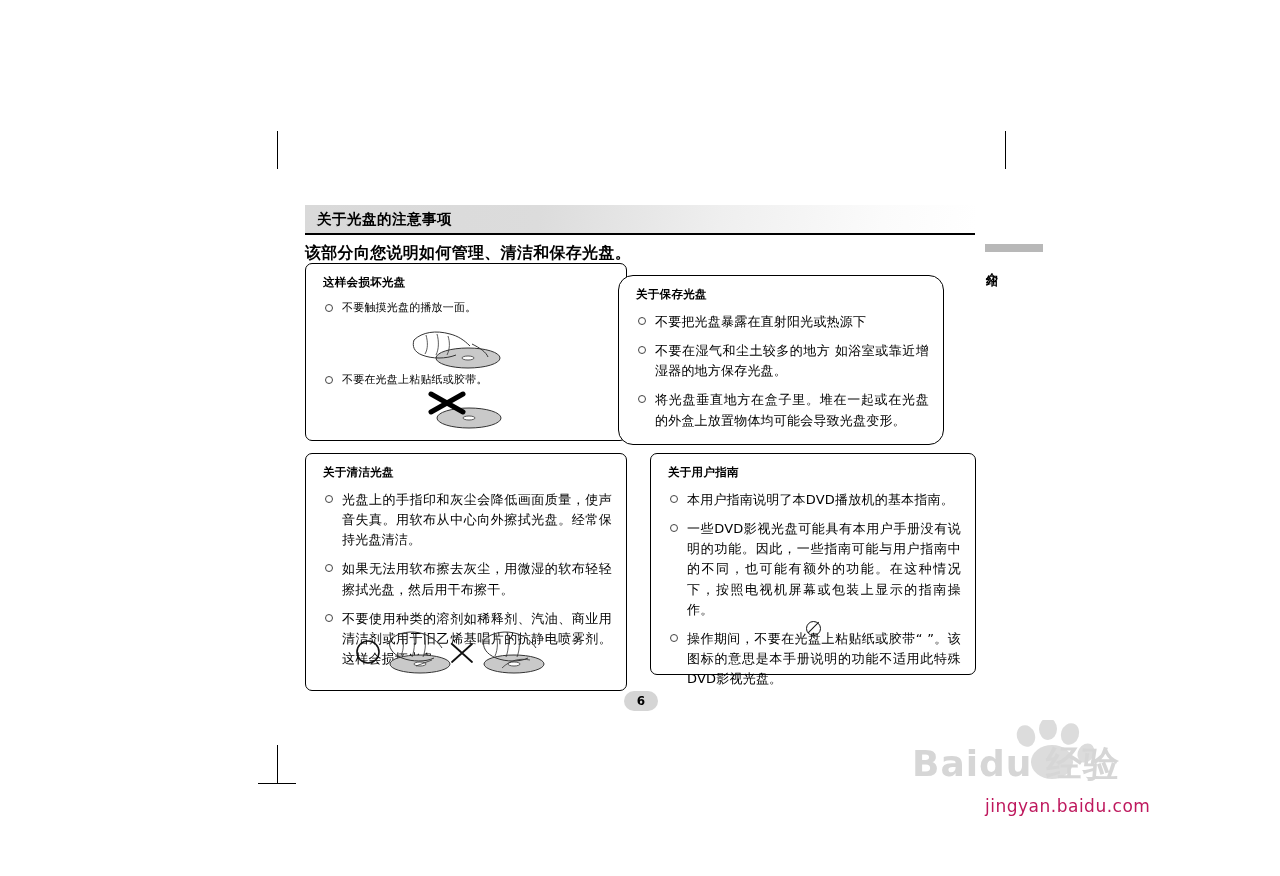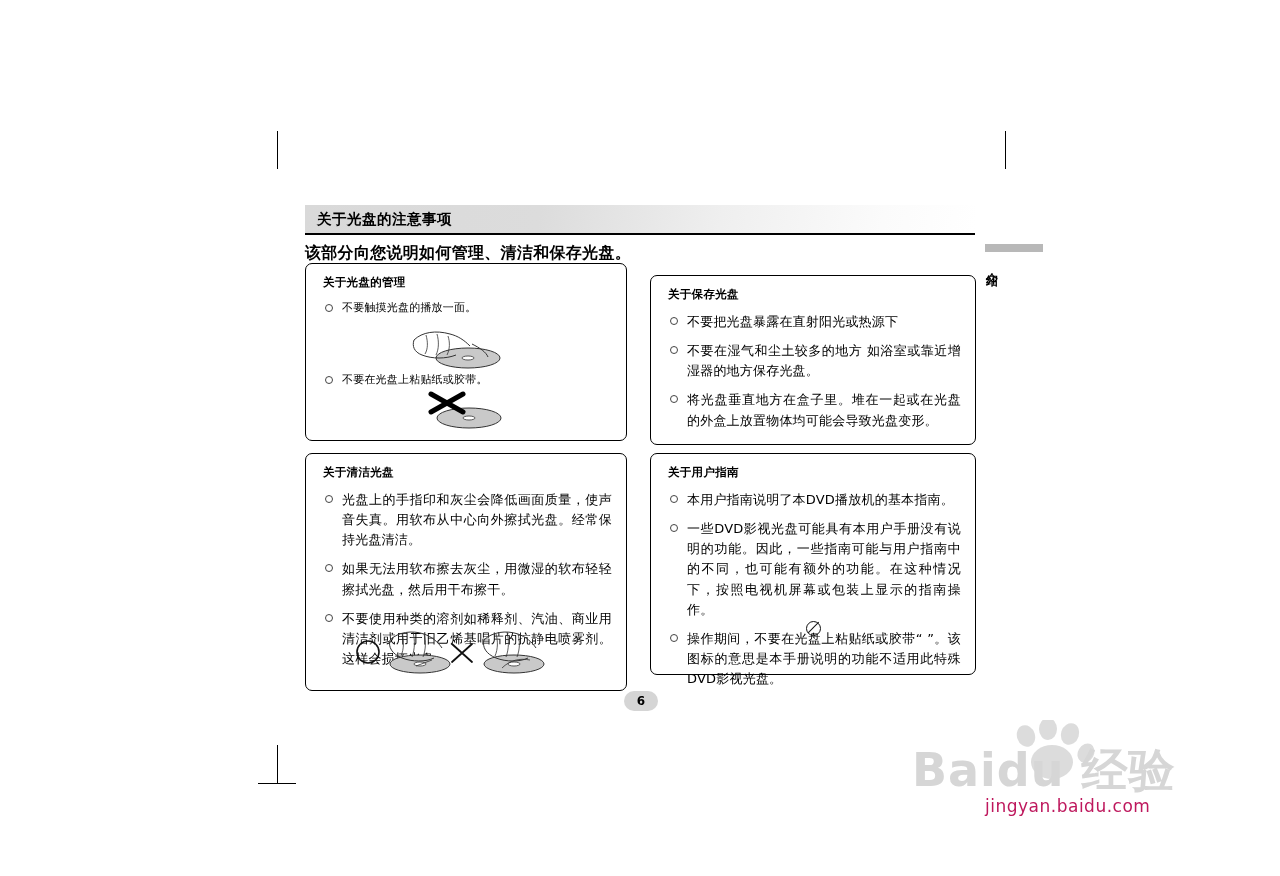--- a/index.html
+++ b/index.html
@@ -155,21 +155,21 @@
   }
 
   .fig {
     position: absolute;
   }
 
   
   #box-cleaning { left: 305px; top: 453px; width: 322px; height: 238px; }
 
   
-  #box-storage { left: 650px; top: 275px; width: 326px; height: 170px; }
+  #box-storage { left: 618px; top: 275px; width: 326px; height: 170px; border-radius: 15px; }
 
   
   #box-guide { left: 650px; top: 453px; width: 326px; height: 222px; }
 
   .inline-icon {
     display: inline-block;
     width: 13px;
     height: 13px;
     border: 1.2px solid #111;
     border-radius: 50%;
@@ -212,21 +212,21 @@
     left: 900px;
     top: 718px;
     width: 330px;
     height: 110px;
     pointer-events: none;
   }
   #wm-main {
     position: absolute;
     left: 12px;
     top: 22px;
-    font-size: 46px;
+    font-size: 36px;
     font-weight: bold;
     color: #d6d6d6;
     letter-spacing: 1px;
     font-family: "DejaVu Sans", "Liberation Sans", sans-serif;
   }
   #wm-sub {
     position: absolute;
     left: 85px;
     top: 78px;
     font-size: 17px;
@@ -252,21 +252,21 @@
   <div id="header-banner">
     <div id="header-title">关于光盘的注意事项</div>
   </div>
 
   <div id="intro-text">该部分向您说明如何管理、清洁和保存光盘。</div>
 
   <div id="side-tab-bar"></div>
   <div id="side-tab-label">介绍</div>
 
   <div class="box" id="box-handling">
-    <div class="box-title">关于光盘的管理</div>
+    <div class="box-title">这样会损坏光盘</div>
 
     <div class="item1">
       <div class="single-bullet">不要触摸光盘的播放一面。</div>
     </div>
 
     <div class="fig" style="left:100px; top:60px;">
       <svg width="110" height="48" viewBox="0 0 110 48">
         <ellipse cx="62" cy="34" rx="32" ry="10" fill="#c9c9c9" stroke="#333" stroke-width="1"></ellipse>
         <ellipse cx="62" cy="34" rx="6" ry="2" fill="#fff" stroke="#333" stroke-width="0.8"></ellipse>
         <path d="M8 16 C16 8, 30 6, 44 10 C52 12, 58 16, 64 22" fill="none" stroke="#333" stroke-width="1"></path>

